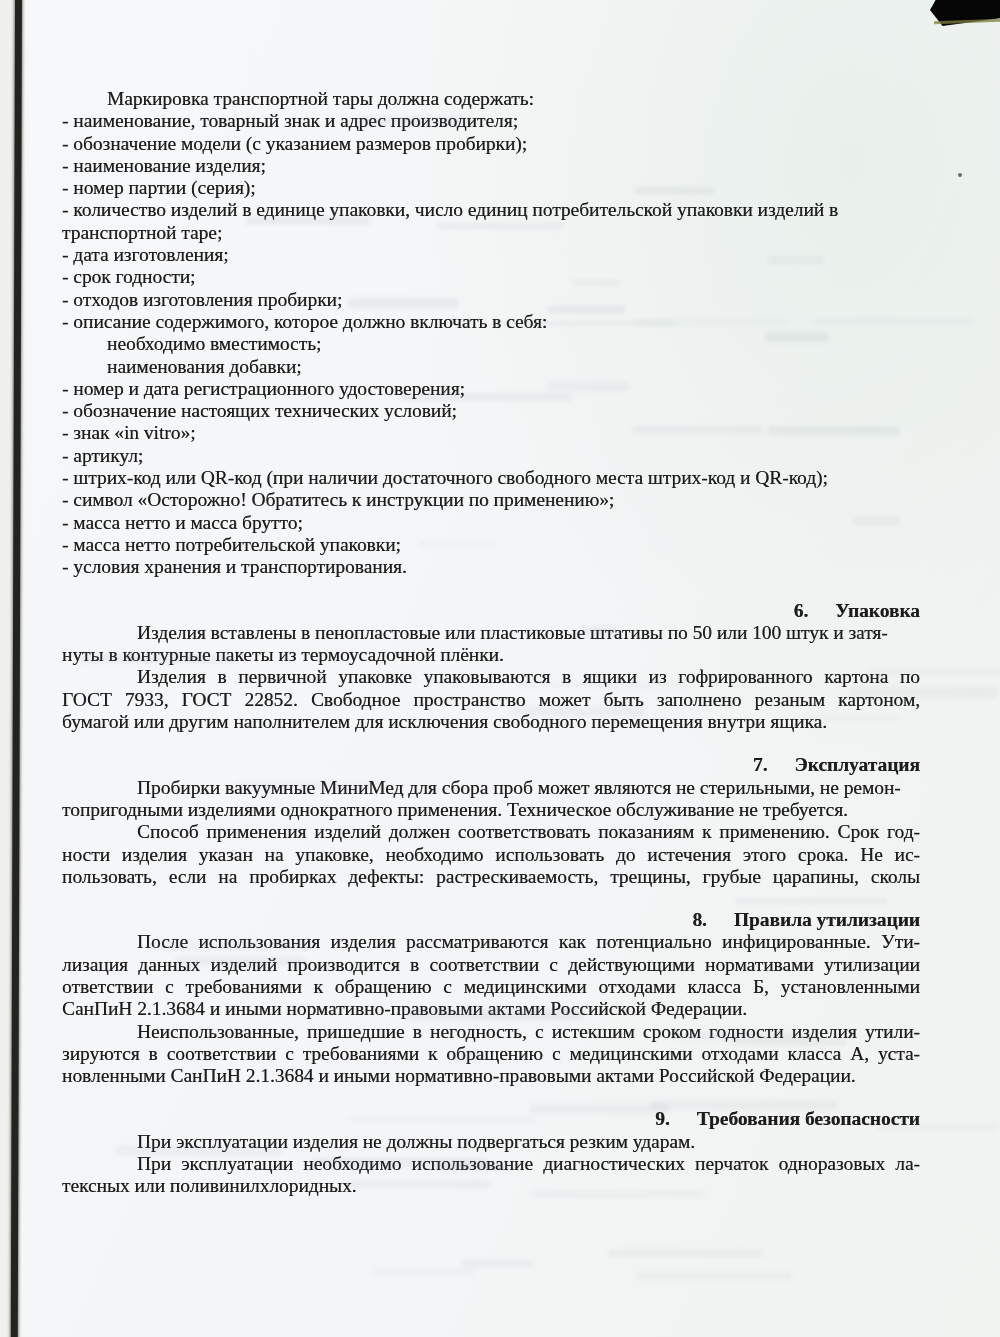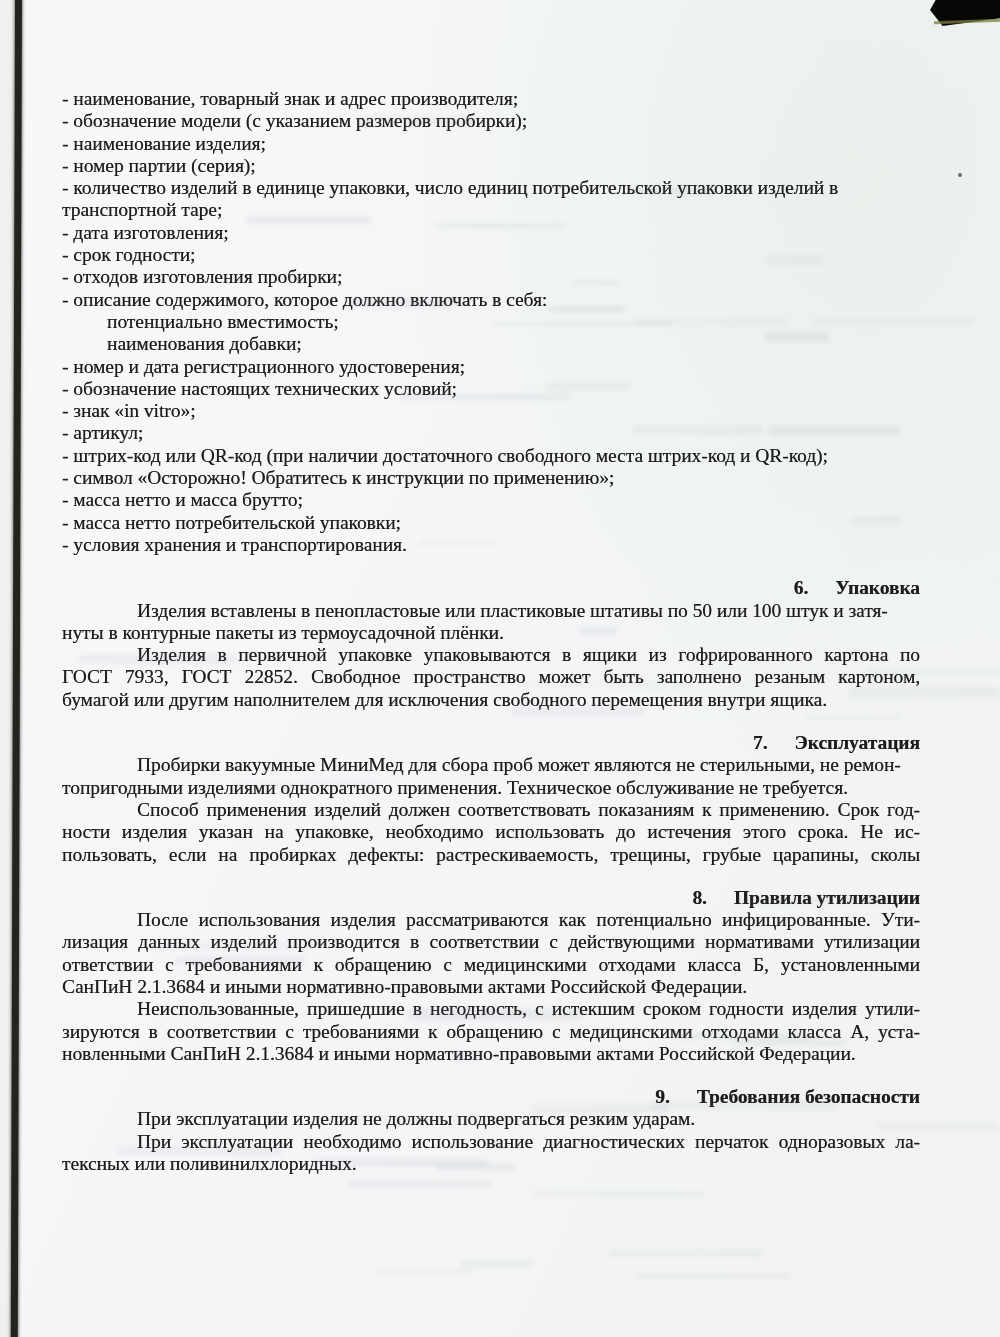--- a/index.html
+++ b/index.html
@@ -49,31 +49,32 @@
 </style>
 </head>
 <body>
 
 <div class="page">
   <div class="edge-strip"></div>
   <div class="edge-line"></div>
   <div class="corner-wedge"></div>
   <div class="corner-line"></div>
   <div class="content">
+      <div class="line ind-first">Маркировка транспортной тары должна содержать:</div>
       <div class="line">- наименование, товарный знак и адрес производителя;</div>
       <div class="line">- обозначение модели (с указанием размеров пробирки);</div>
       <div class="line">- наименование изделия;</div>
       <div class="line">- номер партии (серия);</div>
       <div class="line">- количество изделий в единице упаковки, число единиц потребительской упаковки изделий в</div>
       <div class="line">транспортной таре;</div>
       <div class="line">- дата изготовления;</div>
       <div class="line">- срок годности;</div>
       <div class="line">- отходов изготовления пробирки;</div>
       <div class="line">- описание содержимого, которое должно включать в себя:</div>
-      <div class="line ind-first">потенциально вместимость;</div>
+      <div class="line ind-first">необходимо вместимость;</div>
       <div class="line ind-first">наименования добавки;</div>
       <div class="line">- номер и дата регистрационного удостоверения;</div>
       <div class="line">- обозначение настоящих технических условий;</div>
       <div class="line">- знак «in vitro»;</div>
       <div class="line">- артикул;</div>
       <div class="line">- штрих-код или QR-код (при наличии достаточного свободного места штрих-код и QR-код);</div>
       <div class="line">- символ «Осторожно! Обратитесь к инструкции по применению»;</div>
       <div class="line">- масса нетто и масса брутто;</div>
       <div class="line">- масса нетто потребительской упаковки;</div>
       <div class="line">- условия хранения и транспортирования.</div>

